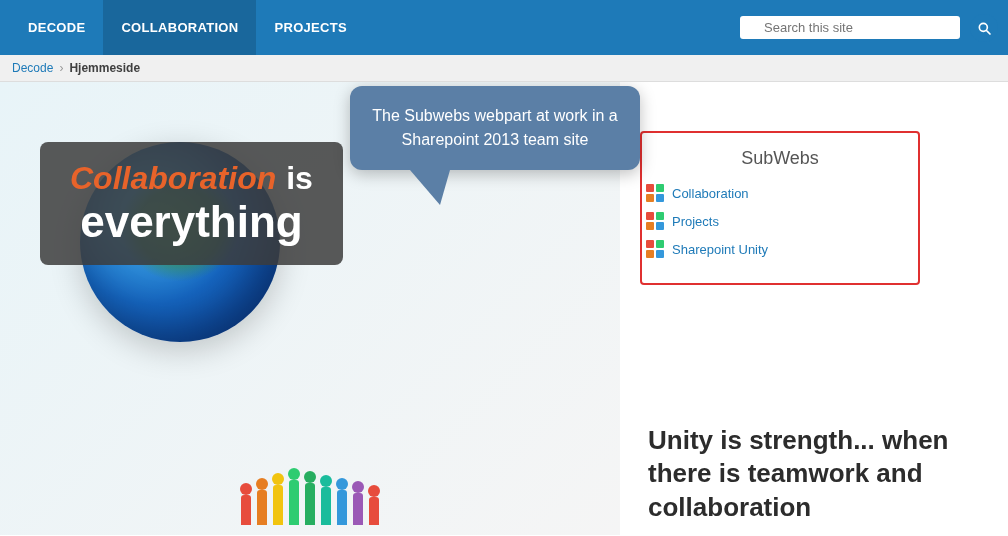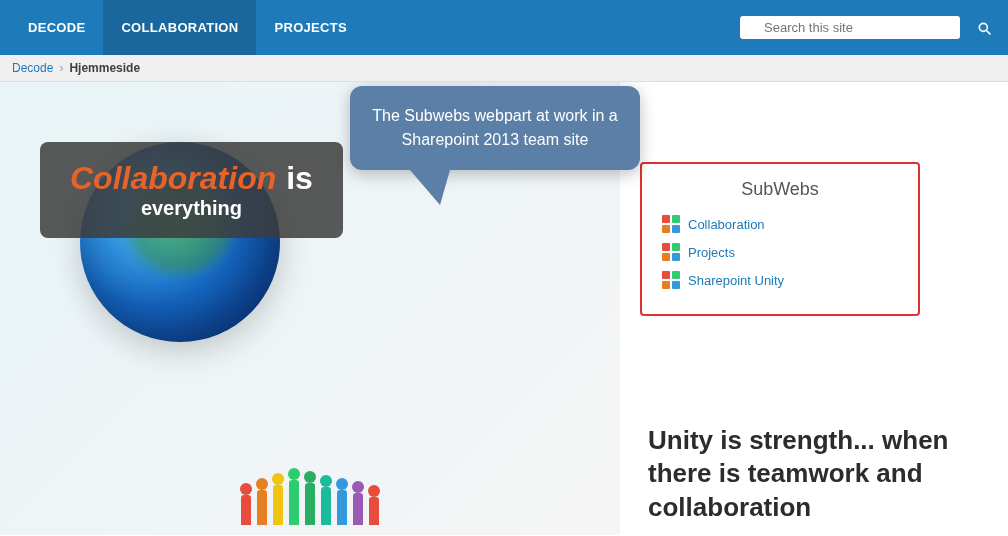--- a/index.html
+++ b/index.html
@@ -169,21 +169,21 @@
     }
     .text-banner .collab-word {
       color: #e8632a;
       font-style: italic;
     }
     .text-banner .is-word {
       color: #fff;
       font-weight: 700;
     }
     .text-banner .line2 {
-      font-size: 20px;
+      font-size: 44px;
       font-weight: 700;
       color: #fff;
       text-align: center;
     }
 
     
     .tooltip-callout {
       position: absolute;
       top: 4px;
       left: 350px;
@@ -218,22 +218,22 @@
       width: 388px;
       height: 100%;
       background: #fff;
       padding: 20px;
     }
 
     
     .subwebs-box {
       border: 2px solid #e03030;
       border-radius: 4px;
-      padding: 15px 20px;
-      margin-top: 60px;
+      padding: 15px 4px;
+      margin-top: 29px;
       width: 280px;
     }
     .subwebs-title {
       font-size: 18px;
       font-weight: 300;
       color: #555;
       margin-bottom: 15px;
       text-align: center;
     }
     .subwebs-link {

